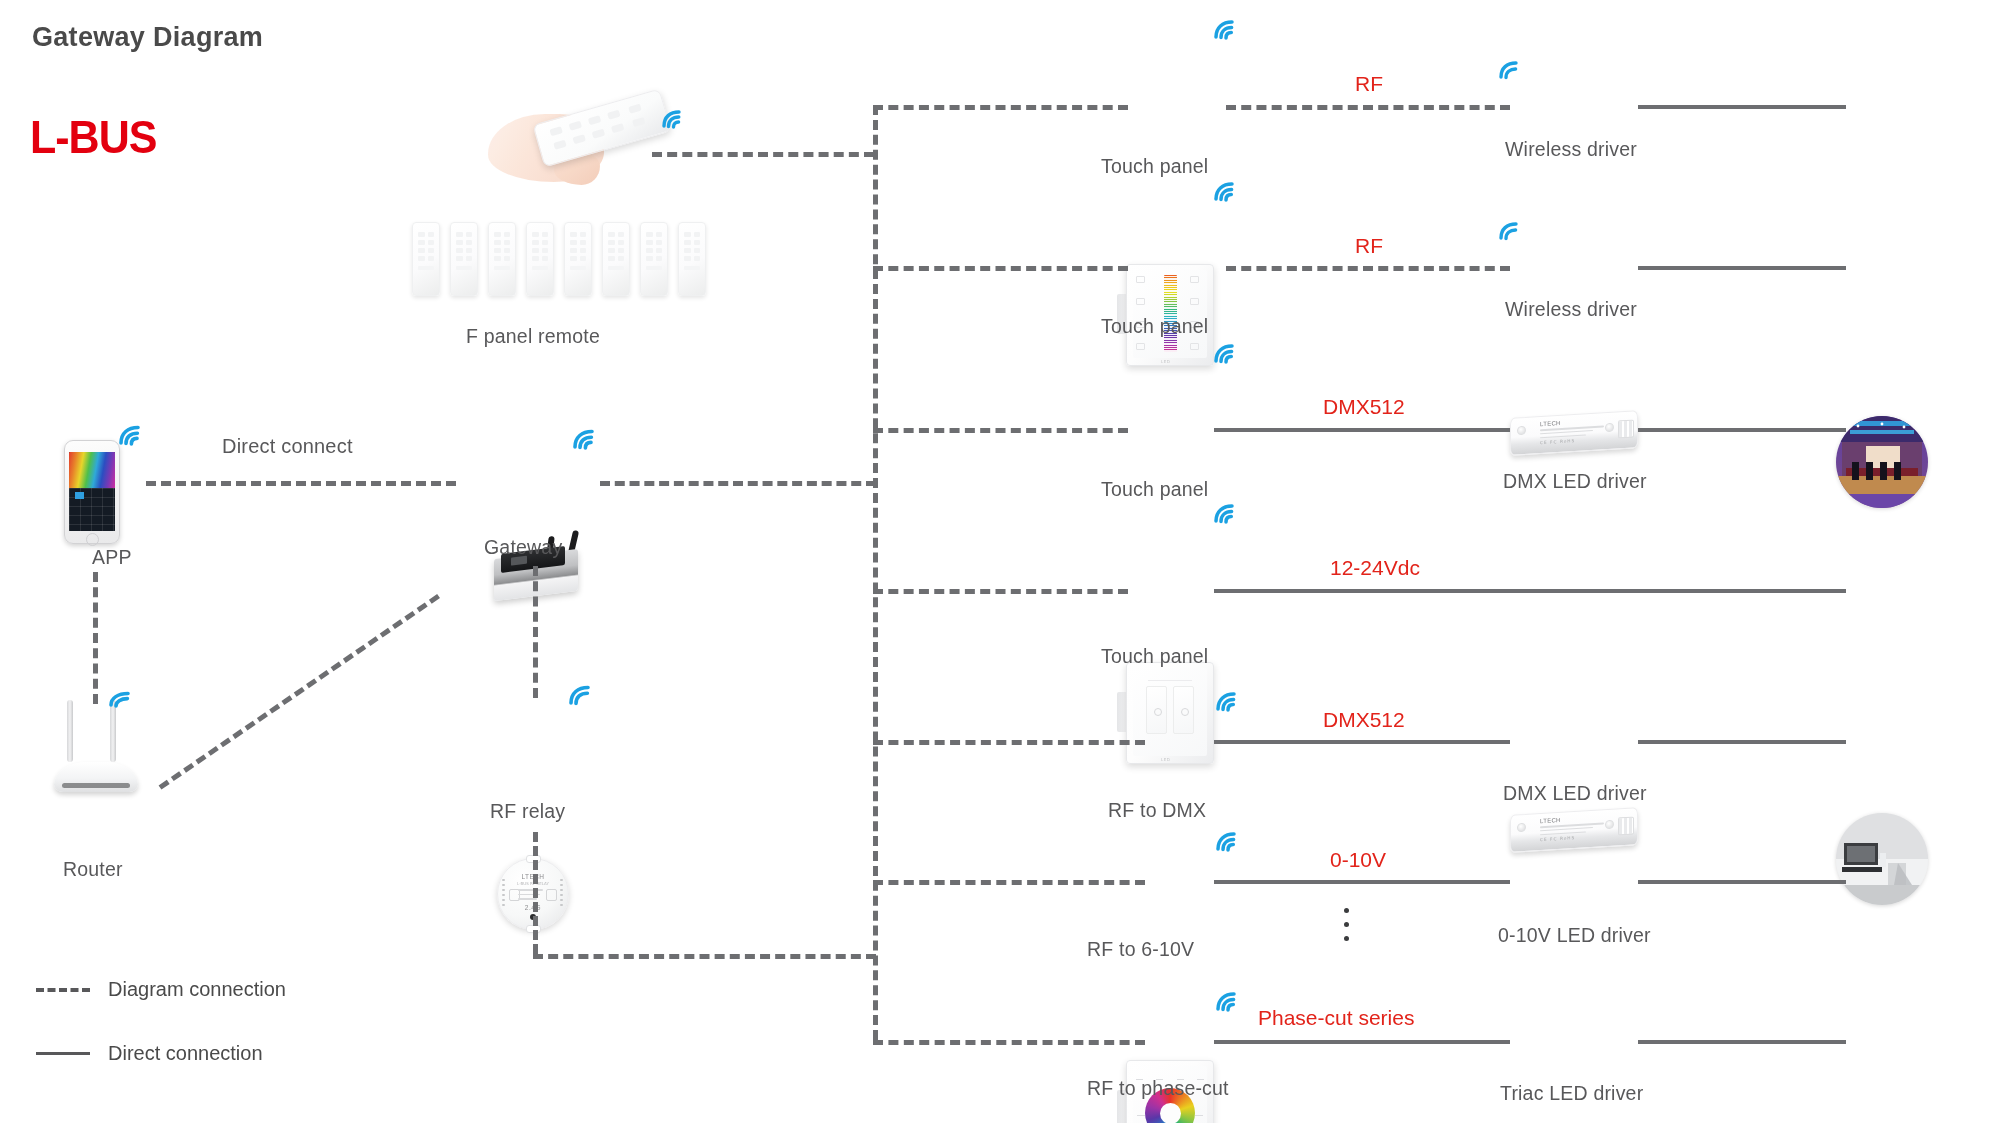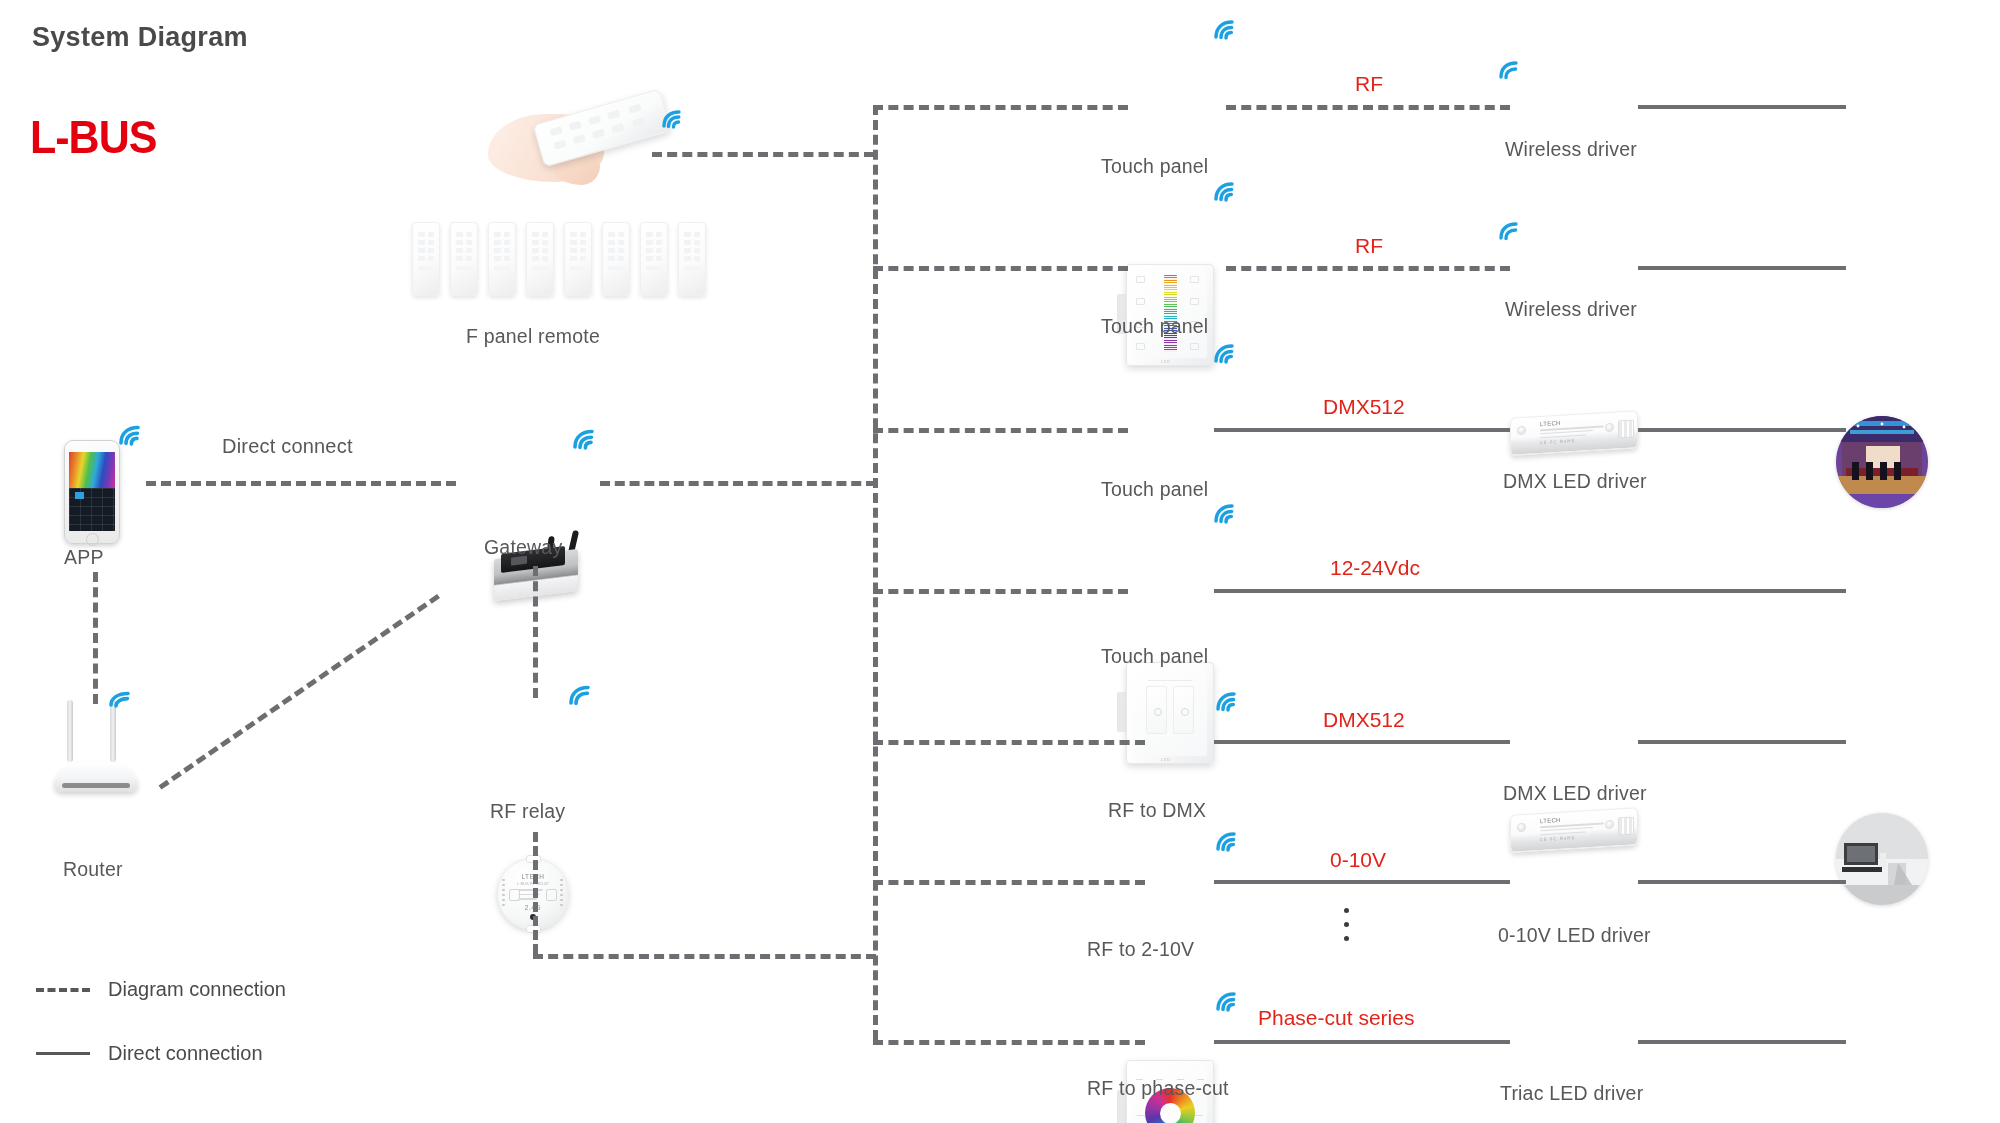--- a/index.html
+++ b/index.html
@@ -234,21 +234,21 @@
 
   
   .lg-dash { width:54px; height:0; border-top:4px dashed #58585a; }
   .lg-solid { width:54px; height:0; border-top:3px solid #58585a; }
 </style>
 </head>
 <body>
 
 <div class="canvas">
 
-  <div class="abs" id="page-title">System Diagram</div>
+  <div class="abs" id="page-title">Gateway Diagram</div>
   <div class="abs" id="brand-logo">L-BUS</div>
 
   <div class="abs" style="left:488px; top:100px;">
     <div class="hand-remote">
       <div class="hand"></div>
       <div class="rem">
         <i style="left:14px;top:8px"></i>
           <i style="left:34px;top:8px"></i>
         <i style="left:54px;top:8px"></i>
           <i style="left:74px;top:8px"></i>
@@ -392,21 +392,21 @@
   </div>
   <div class="abs wifi" style="left:118px; top:424px;">
     <svg viewBox="0 0 26 22">
         <g fill="none" stroke="#1ba1e2" stroke-linecap="round">
       <path d="M3 19 C3 9 10 3.5 20 3.5" stroke-width="3.6"></path>
       <path d="M8 19.5 C8 13 12.6 9.2 19.4 9.2" stroke-width="3.6"></path>
       <path d="M13.4 20 C13.4 16.2 15.7 14.4 19 14.4" stroke-width="3.6"></path>
     </g>
       </svg>
   </div>
-  <div class="abs dev-label" style="left:64px; top:546px;">APP</div>
+  <div class="abs dev-label" style="left:92px; top:546px;">APP</div>
 
   <div class="abs dev-label" style="left:222px; top:435px; font-size:20px;">Direct connect</div>
   <div class="abs dash-h" style="left:146px; top:481px; width:310px;"></div>
 
   <div class="abs dash-v" style="left:93px; top:572px; height:132px;"></div>
 
   <div class="abs router" style="left:54px; top:700px;">
     <div class="ant l"></div>
       <div class="ant r"></div>
       <div class="body"></div>
@@ -716,21 +716,21 @@
 
   <div class="abs wifi" style="left:1214px; top:830px;">
     <svg viewBox="0 0 26 22">
         <g fill="none" stroke="#1ba1e2" stroke-linecap="round">
       <path d="M4 19 C4 9.5 10.5 4 20 4" stroke-width="3.5"></path>
       <path d="M9 19.5 C9 13.4 13.3 9.6 19.6 9.6" stroke-width="3.5"></path>
       <path d="M14 20 C14 16.4 16.2 14.6 19.3 14.6" stroke-width="3.5"></path>
     </g>
       </svg>
   </div>
-  <div class="abs dev-label" style="left:1087px; top:938px;">RF to 2-10V</div>
+  <div class="abs dev-label" style="left:1087px; top:938px;">RF to 6-10V</div>
   <div class="abs wire-h" style="left:1214px; top:880px; width:296px;"></div>
   <div class="abs proto-label" style="left:1330px; top:848px;">0-10V</div>
   <div class="abs vdots" style="left:1344px; top:908px;">
     <b></b>
       <b></b>
       <b></b>
   </div>
 
   <div class="abs dev-label" style="left:1498px; top:924px;">0-10V LED driver</div>
   <div class="abs wire-h" style="left:1638px; top:880px; width:208px;"></div>

